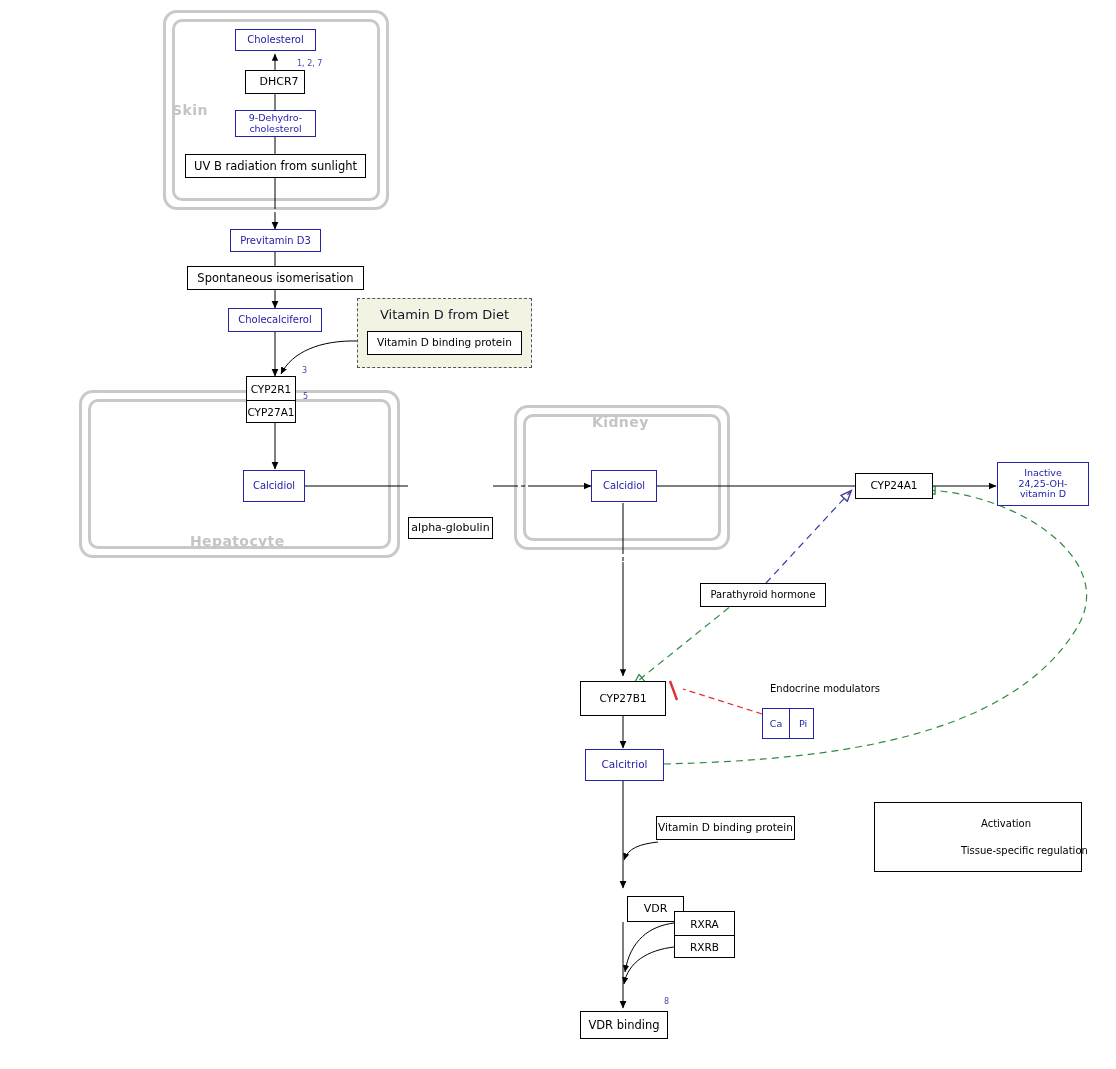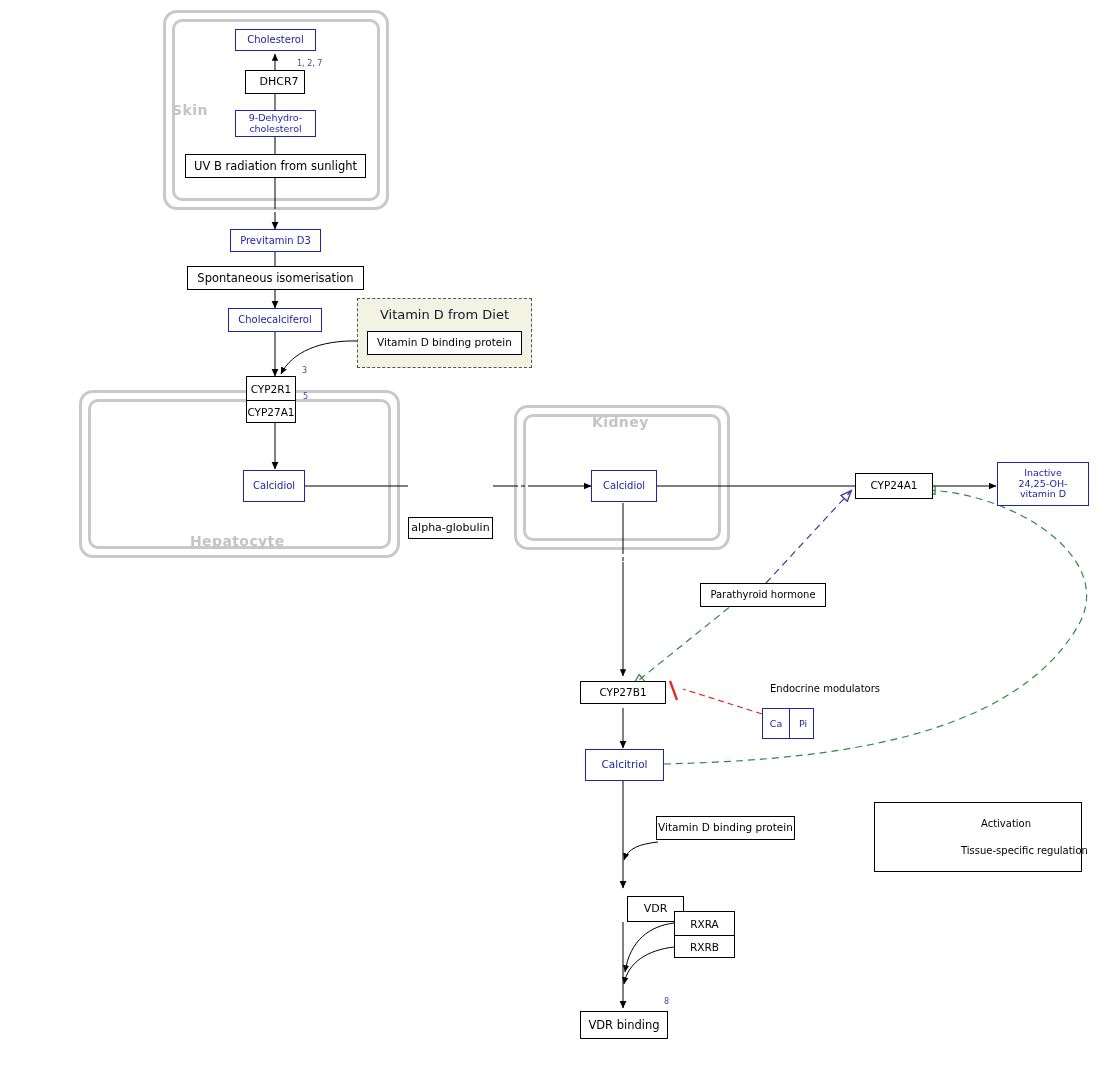--- a/index.html
+++ b/index.html
@@ -183,21 +183,21 @@
   <div class="node n-blue" style="left:997px;top:462px;width:92px;height:44px;font-size:9.5px;">
     <span style="white-space:pre-line;">Inactive
 24,25-OH-
 vitamin D</span>
   </div>
 
   <div class="node n-black" style="left:700px;top:583px;width:126px;height:24px;font-size:10px;">
     <span>Parathyroid hormone</span>
   </div>
 
-  <div class="node n-black" style="left:580px;top:681px;width:86px;height:23px;font-size:10.5px;">
+  <div class="node n-black" style="left:580px;top:681px;width:86px;height:35px;font-size:10.5px;">
     <span>CYP27B1</span>
   </div>
 
   <div class="endo-label" style="left:770px;top:683px;">Endocrine modulators</div>
 
   <div class="split hsplit" style="left:762px;top:708px;width:52px;height:31px;border:1px solid #2222aa;">
     <div class="cell" style="left:0;width:26px;font-size:9.5px;color:#2222aa;">
       <span>Ca</span>
     </div>
     <div class="cell" style="left:26px;width:26px;font-size:9.5px;color:#2222aa;border-left:1px solid #2222aa;">

